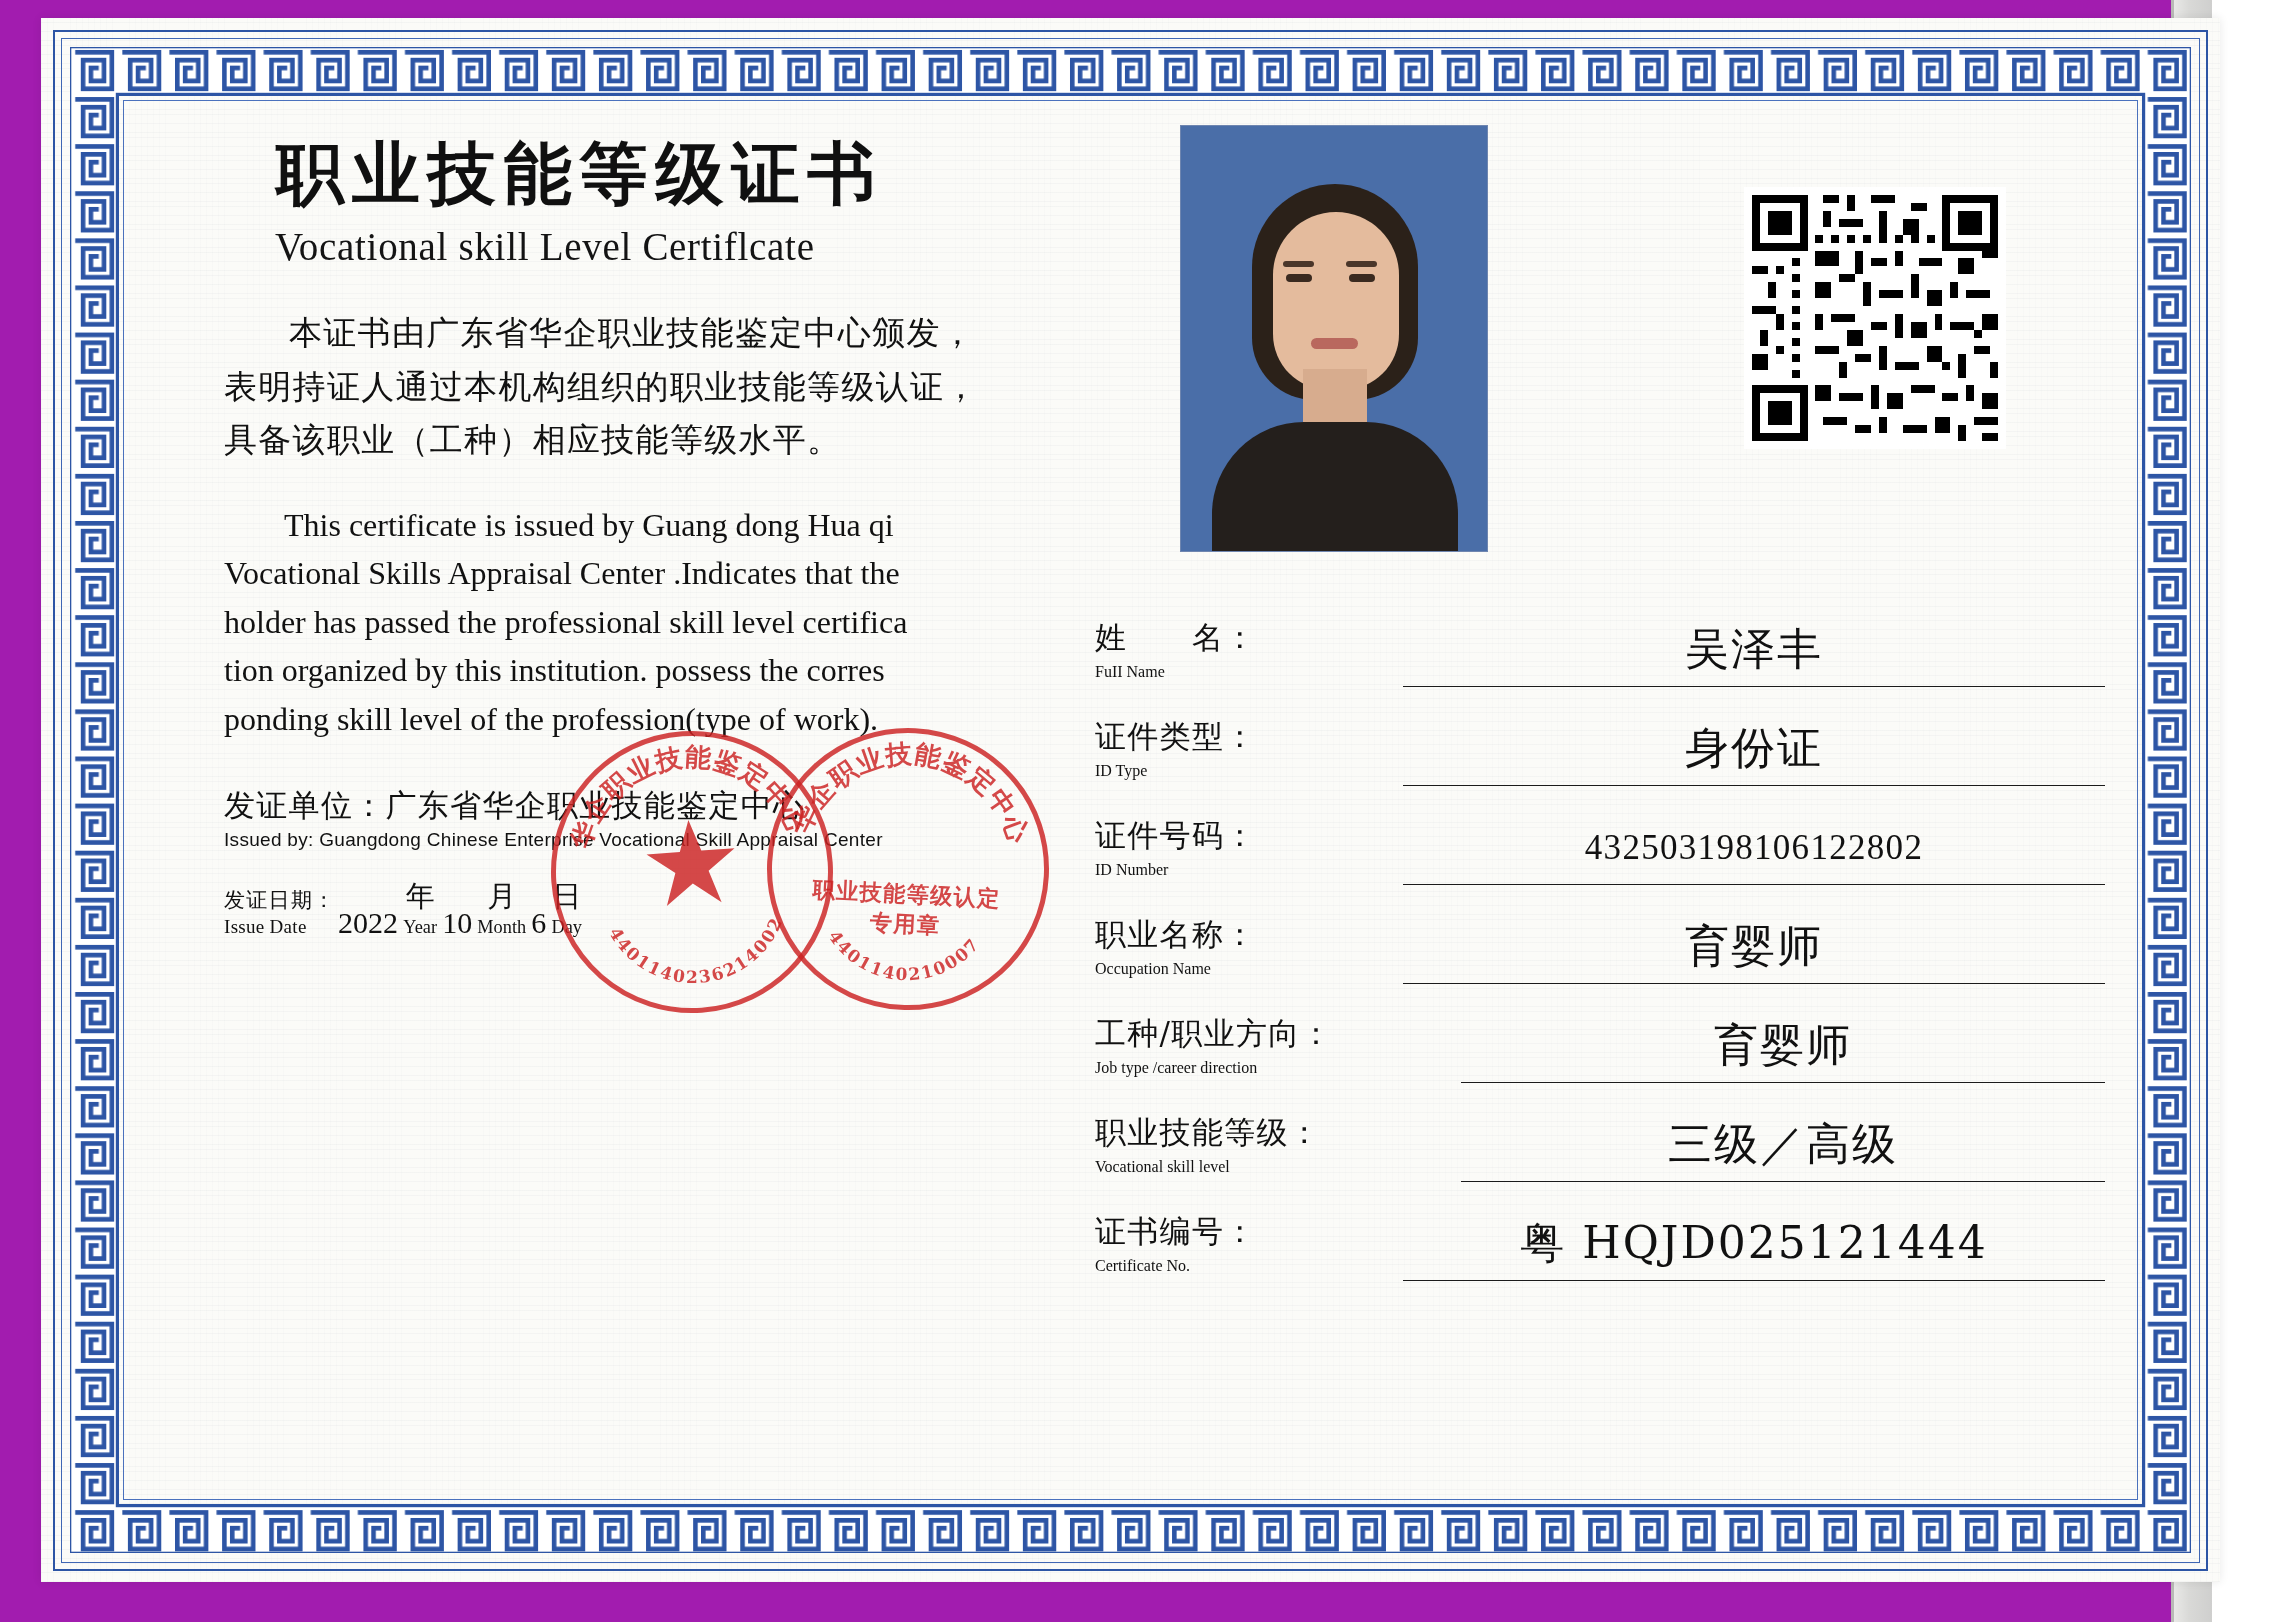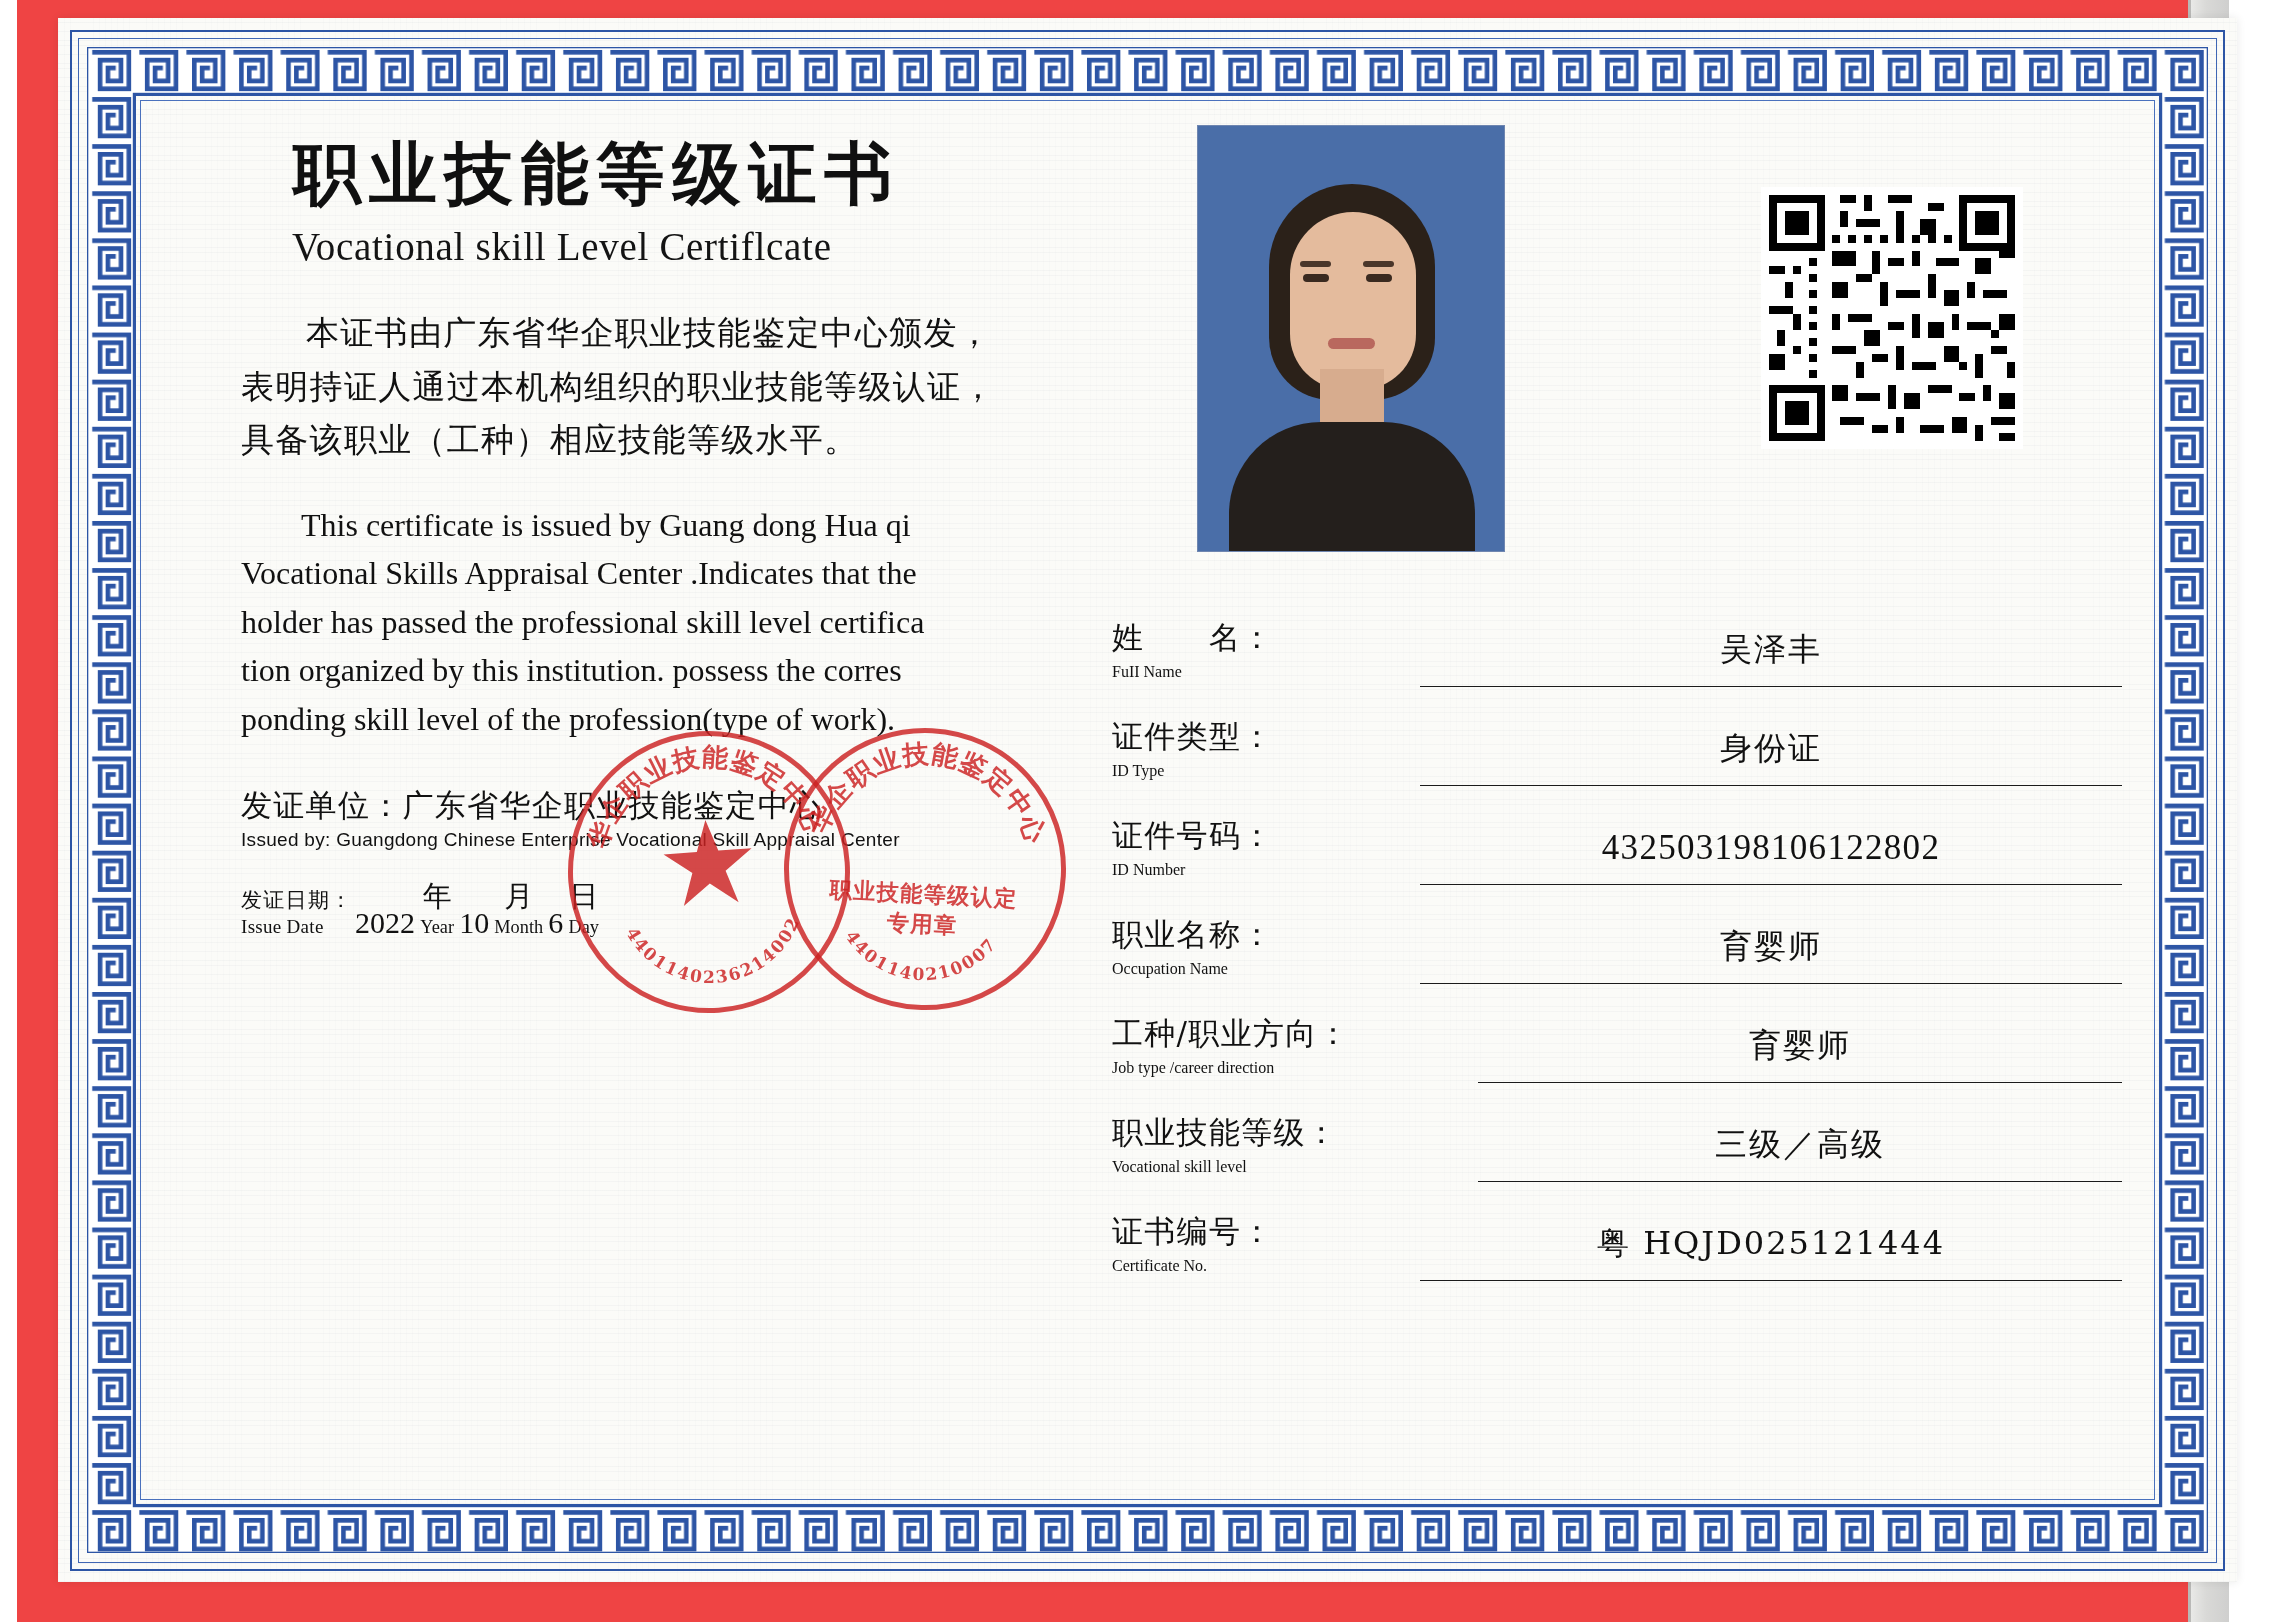--- a/index.html
+++ b/index.html
@@ -12,22 +12,21 @@
     height: 1623px;
     font-family: "Liberation Serif", serif;
     overflow: hidden;
   }
 
   
   .page {
     position: relative;
     width: 2212px;
     height: 1623px;
-    background: #ef4444;
-    margin-left: 17px;
+    background: #a21caf;
   }
   
   .scan-edge {
     position: absolute;
     top: 0; right: 0;
     width: 38px; height: 1623px;
     background: linear-gradient(to right, #e9e9e7 0%, #d9d9d7 40%, #cfcfce 100%);
   }
   .scan-edge-line {
     position: absolute;
@@ -344,21 +343,21 @@
     right: 17px;
     top: 0;
     height: 73px;
     border-bottom: 1.3px solid #1b1b1b;
     display: flex;
     align-items: center;
     justify-content: center;
   }
   .f-value {
     font-family: "DejaVu Serif", serif;
-    font-size: 32px;
+    font-size: 44px;
     color: #111;
     letter-spacing: 2px;
     white-space: nowrap;
   }
   .f-value.latin {
     font-family: "Liberation Serif", serif;
     letter-spacing: 1.3px;
     font-size: 35px;
   }
   .field-row.wide .f-label { width: 366px; }

